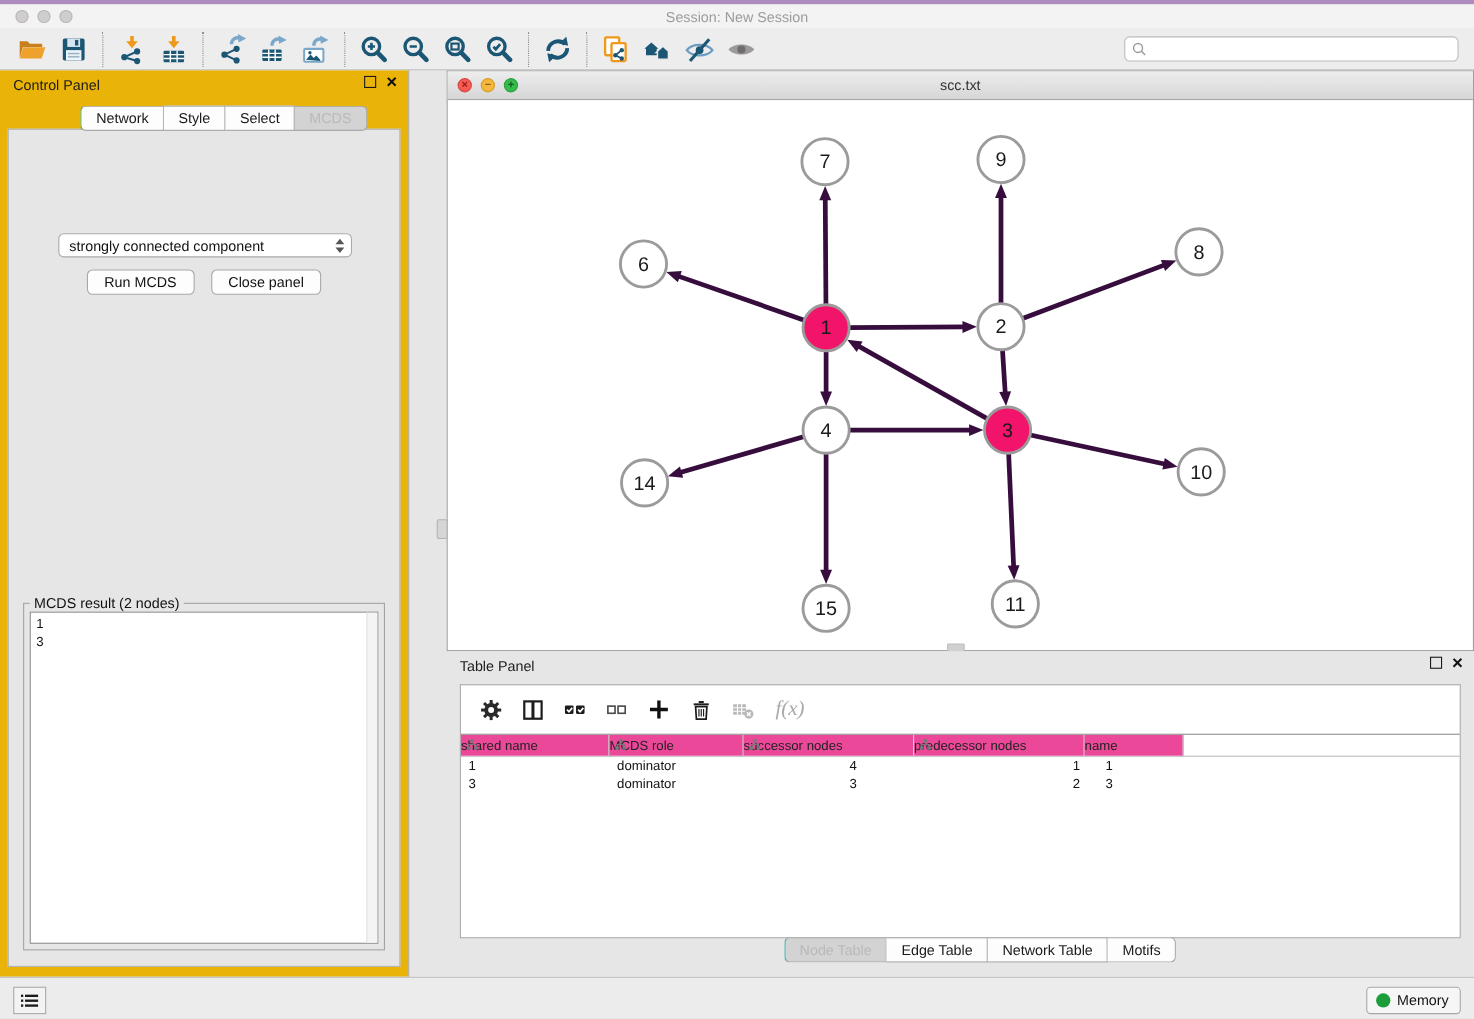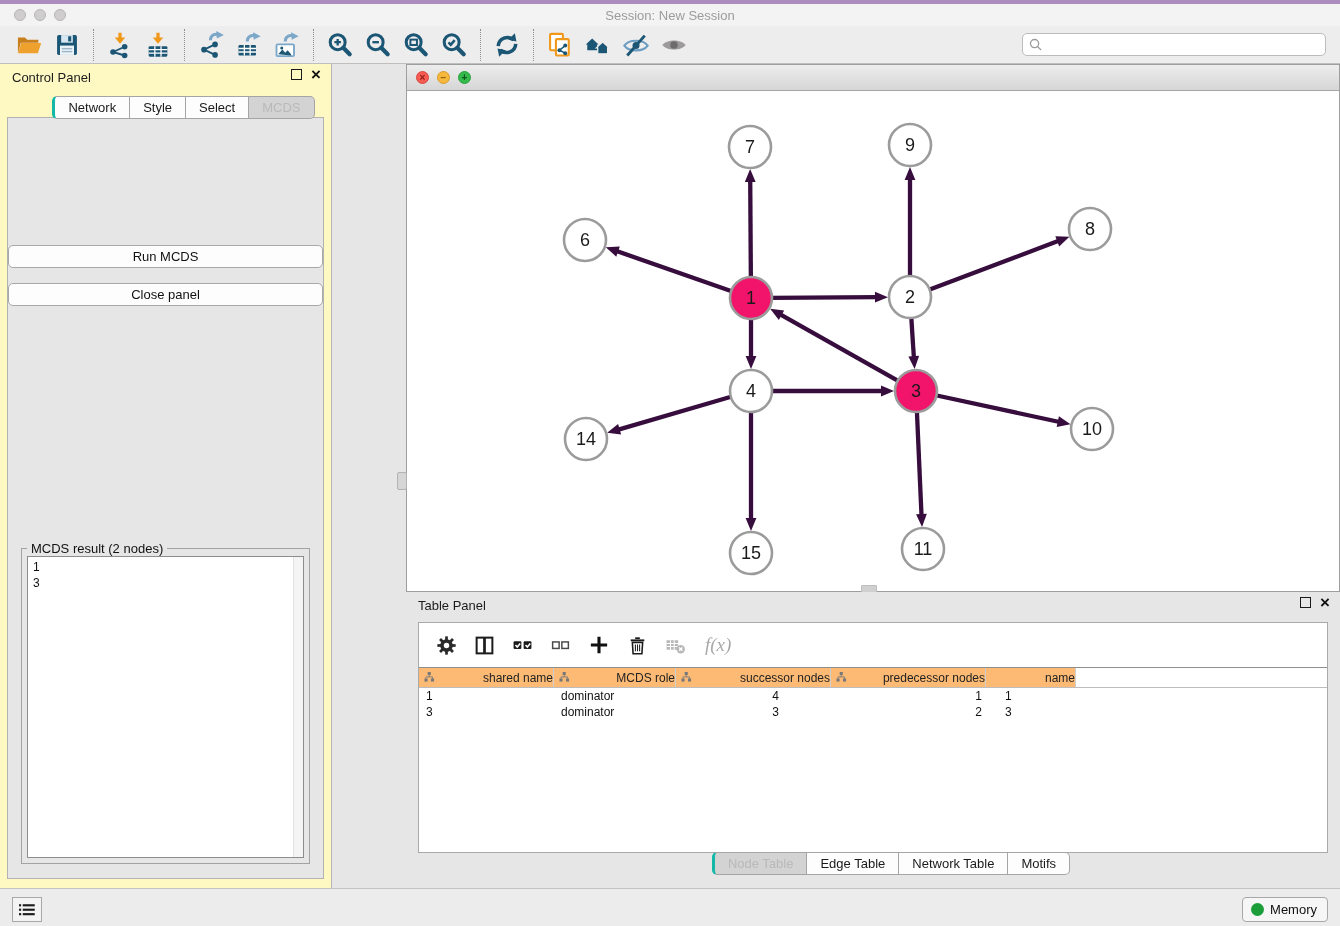--- a/index.html
+++ b/index.html
@@ -19,42 +19,42 @@
            box-sizing:border-box;display:flex;align-items:center;padding:0 10px;}
   .tbtn{width:36px;height:34px;border:none;background:transparent;padding:0;margin:0 1px;
         display:flex;align-items:center;justify-content:center;cursor:default;}
   .tbtn svg{display:block;}
   .tsep{height:32px;border-left:1px dotted #8f8f8f;margin:0 7px;}
   .searchbox{margin-left:auto;width:290px;height:21px;background:#fff;border:1px solid #bdbcbd;border-radius:5px;
              display:flex;align-items:center;padding:0 6px;margin-right:4px;}
   .searchbox input{border:none;outline:none;flex:1;font-size:12px;background:transparent;margin-left:5px;}
 
   
-  .control-panel{left:0;top:64px;width:332px;height:824px;background:#fef9c3;border-right:1px solid #b6b6b6;box-sizing:border-box;}
+  .control-panel{left:0;top:64px;width:372px;height:824px;background:#eab308;border-right:1px solid #b6b6b6;box-sizing:border-box;}
   .panel-head{position:absolute;top:6px;left:12px;font-size:13px;color:#1c1c1c;}
   .win-btns{position:absolute;top:5px;right:10px;display:flex;align-items:center;gap:9px;}
   .win-float{width:9px;height:9px;border:1.6px solid #1a1a1a;display:inline-block;}
   .win-close{font-size:17px;font-weight:700;color:#111;line-height:10px;}
 
   .tabs-row{position:absolute;left:0;right:0;display:flex;justify-content:center;z-index:2;}
   .control-panel .tabs-row{top:32px;}
   .tab{font-size:13px;color:#1a1a1a;background:#fdfdfd;border:1px solid #a5a5a5;border-left:none;
        padding:3px 13px;line-height:15px;}
-  .tab:first-child{border-left:3px solid #14b8a6;border-radius:5px 0 0 5px;margin-left:36px;}
+  .tab:first-child{border-left:1px solid #14b8a6;border-radius:5px 0 0 5px;margin-left:36px;}
   .tab:last-child{border-radius:0 5px 5px 0;}
   .tab.active{background:#d3d3d3;color:#b9b9b9;}
 
   .cp-box{position:absolute;left:7px;right:7px;top:53px;bottom:9px;border:1px solid #b2b2b2;background:#e7e6e7;}
   .opt-label{position:absolute;top:71px;left:0;right:0;text-align:center;font-size:13px;color:#111;}
   .dropdown{position:absolute;top:94px;left:45px;right:43px;height:22px;background:#fff;border:1px solid #ababab;
             border-radius:5px;display:flex;align-items:center;font-size:13px;color:#111;padding-left:9px;box-sizing:border-box;}
   .dd-stepper{margin-left:auto;margin-right:6px;display:flex;flex-direction:column;gap:3px;align-items:center;}
   .dd-up{width:0;height:0;border-left:4px solid transparent;border-right:4px solid transparent;border-bottom:5px solid #555;}
   .dd-down{width:0;height:0;border-left:4px solid transparent;border-right:4px solid transparent;border-top:5px solid #555;}
-  .btn-row{position:absolute;top:127px;left:0;right:0;display:flex;justify-content:center;gap:15px;flex-direction:column;}
+  .btn-row{position:absolute;top:127px;left:0;right:0;display:flex;justify-content:center;gap:15px;}
   .pbtn{font-size:13px;color:#111;background:#fdfdfd;border:1px solid #a8a8a8;border-radius:5px;padding:3px 15px;
         font-family:inherit;}
   .result-group{position:absolute;left:13px;right:13px;top:430px;bottom:14px;border:1px solid #a3a3a3;}
   .result-legend{position:absolute;top:-8px;left:5px;background:#e7e6e7;padding:0 4px;font-size:13px;color:#111;}
   .result-box{position:absolute;left:5px;right:5px;top:7px;bottom:5px;background:#fff;border:1px solid #8d8d8d;
               font-size:12px;color:#111;line-height:16px;padding:2px 5px;box-sizing:border-box;}
   .result-scroll{position:absolute;top:1px;bottom:1px;right:1px;width:9px;background:#f4f4f4;border-left:1px solid #e2e2e2;}
 
   
   .network-window{left:406px;top:64px;width:934px;height:528px;background:#fff;border:1px solid #9e9e9e;box-sizing:border-box;}
@@ -75,22 +75,22 @@
 
   
   .table-panel{left:406px;top:592px;width:934px;height:296px;background:#e7e6e7;box-sizing:border-box;}
   .tp-white{position:absolute;left:12px;right:12px;top:30px;height:231px;background:#fff;border:1px solid #a9a9a9;
             box-sizing:border-box;display:flex;flex-direction:column;}
   .tp-toolbar{height:44px;display:flex;align-items:center;padding-left:17px;gap:17px;flex:none;}
   .tp-tbtn{border:none;background:transparent;padding:0;display:flex;align-items:center;justify-content:center;}
   .fx-label{font-family:"Liberation Serif","DejaVu Serif",serif;font-style:italic;font-size:19px;color:#a9a9a9;margin-left:2px;}
   .ntable{flex:1;border-top:1px solid #8f8f8f;overflow:hidden;}
   .thead{display:flex;height:19px;border-bottom:1px solid #bdbdbd;}
-  .th{background:#fdba74;border-right:1px solid #cfcfcf;box-sizing:border-box;display:flex;align-items:center;
-      justify-content:flex-end;font-size:12px;color:#222;position:relative;flex:none;}
+  .th{background:#ec4899;border-right:1px solid #cfcfcf;box-sizing:border-box;display:flex;align-items:center;
+      justify-content:flex-start;font-size:12px;color:#222;position:relative;flex:none;}
   .th .tree-ic{position:absolute;left:5px;top:3px;}
   .trow{display:flex;height:16px;align-items:center;}
   .td{font-size:12px;color:#111;box-sizing:border-box;padding-left:7px;flex:none;white-space:nowrap;}
   .col0{width:135px;}.col1{width:122px;}.col2{width:155px;}.col3{width:155px;}.col4{width:90px;}
   .td.col2{text-align:right;padding-right:52px;padding-left:0;}
   .td.col3{text-align:right;padding-right:4px;padding-left:0;}
   .td.col4{padding-left:19px;}
   .table-panel .tabs-row{bottom:13px;}
 
   
@@ -265,37 +265,45 @@
     <span class="win-float"></span>
     <span class="win-close">×</span>
   </div>
   <div class="tabs-row">
       <div class="tab">Network</div>
       <div class="tab">Style</div>
       <div class="tab">Select</div>
       <div class="tab active">MCDS</div>
     </div>
   <div class="cp-box">
+    <div class="dropdown">
+      <span>strongly connected component</span>
+      <span class="dd-stepper">
+          <span class="dd-up"></span>
+          <span class="dd-down"></span>
+        </span>
+    </div>
     <div class="btn-row">
       <button class="pbtn">Run MCDS</button>
       <button class="pbtn">Close panel</button>
     </div>
     <div class="result-group">
       <span class="result-legend">MCDS result (2 nodes)</span>
       <div class="result-box">
           <div>1</div>
           <div>3</div>
         </div>
       <div class="result-scroll" style="top:8px;bottom:6px;right:6px;"></div>
     </div>
   </div>
 </div>
 
 <div class="abs network-window">
   <div class="nw-titlebar">
+    <div class="nw-title">scc.txt</div>
     <div class="nw-lights">
       <span class="nwl red">×</span>
       <span class="nwl yellow">−</span>
       <span class="nwl green">+</span>
     </div>
   </div>
   <div class="graph-area">
     <svg width="932" height="501" viewBox="0 0 932 501">
         <g>
           <line x1="343.8741749446006" y1="189.00041663468818" x2="343.211915882778" y2="88.99929829947254" stroke="#360d3d" stroke-width="4.3"></line>

